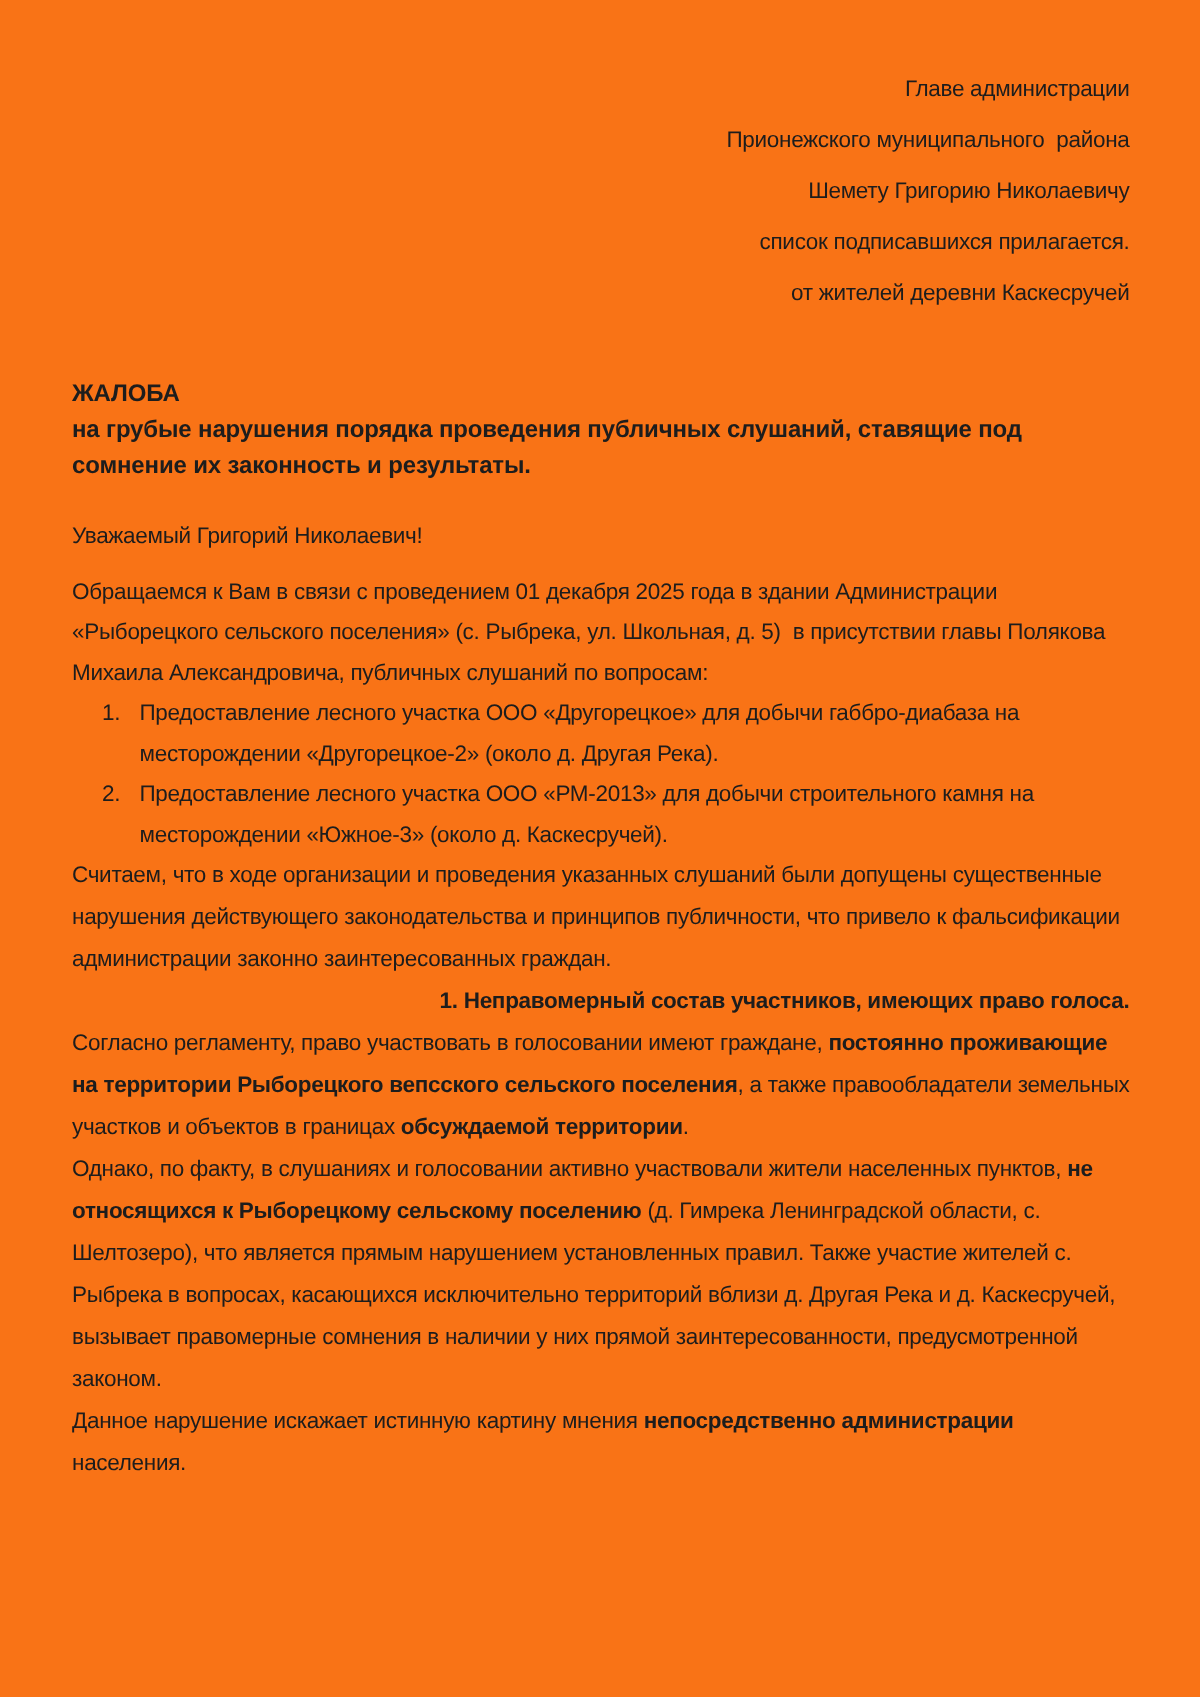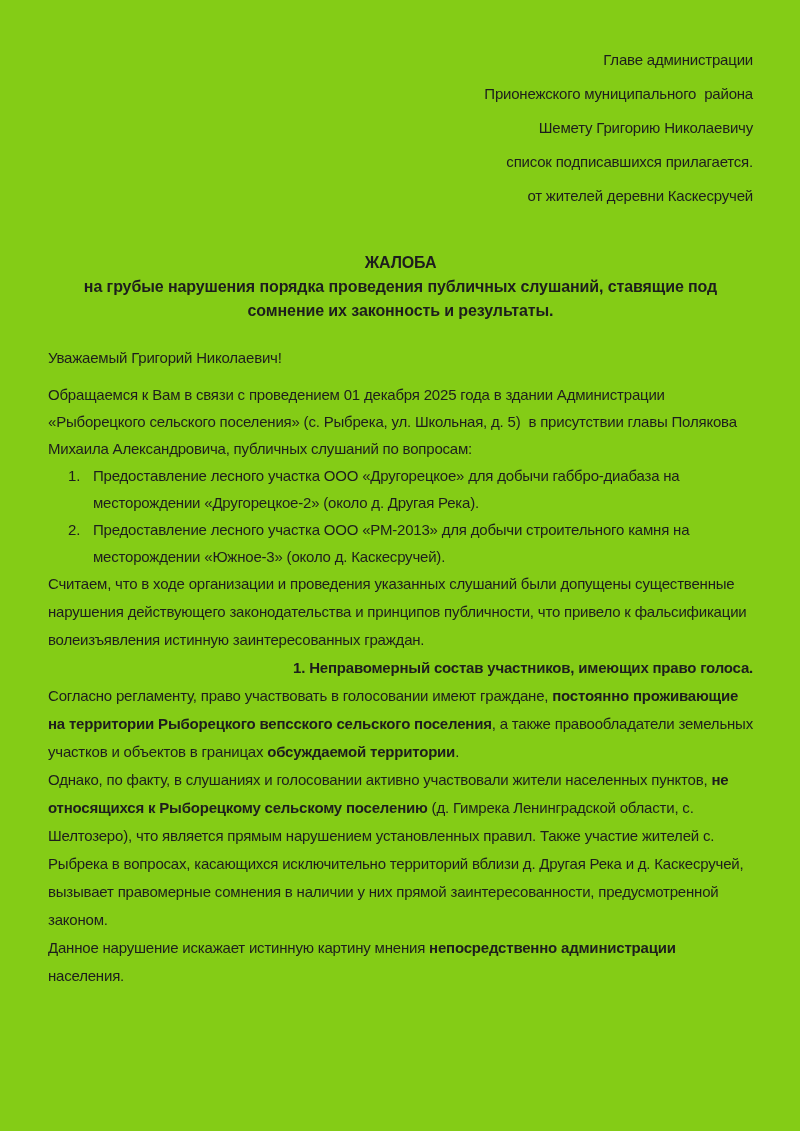--- a/index.html
+++ b/index.html
@@ -2,33 +2,32 @@
 <html lang="ru"><head>
 <meta charset="utf-8">
 <style>
   * { margin: 0; padding: 0; box-sizing: border-box; }
   html, body { background: #ffffff; }
   .page {
     position: relative;
     width: 800px;
     height: 1131px;
     margin: 0 auto;
-    background: #84cc16;
+    background: #f97316;
     padding: 43px 47px 0 48px;
     font-family: "Liberation Sans", "DejaVu Sans", sans-serif;
     font-size: 15px;
     line-height: 27px;
     color: #1d1d1d;
     letter-spacing: -0.2px;
     overflow: hidden;
   }
   .addr-block { text-align: right; line-height: 34px; }
   .doc-title {
     margin-top: 38px;
-    text-align: center;
     font-weight: 700;
     font-size: 16px;
     line-height: 24px;
     letter-spacing: -0.1px;
   }
   .salutation { margin-top: 21px; font-weight: 400; }
   .intro { margin-top: 10px; }
   .hearing-item { position: relative; padding-left: 45px; }
   .hearing-num { position: absolute; left: 20px; top: 0; }
   .assertion { line-height: 28px; }
@@ -63,21 +62,21 @@
     <div class="hearing-item">
       <span class="hearing-num">1.</span>
       <span>Предоставление лесного участка ООО «Другорецкое» для добычи габбро-диабаза на месторождении «Другорецкое-2» (около д. Другая Река).</span>
     </div>
     <div class="hearing-item">
       <span class="hearing-num">2.</span>
       <span>Предоставление лесного участка ООО «РМ-2013» для добычи строительного камня на месторождении «Южное-3» (около д. Каскесручей).</span>
     </div>
   </div>
 
-  <p class="assertion">Считаем, что в ходе организации и проведения указанных слушаний были допущены существенные нарушения действующего законодательства и принципов публичности, что привело к фальсификации волеизъявления истинную заинтересованных граждан.</p>
+  <p class="assertion">Считаем, что в ходе организации и проведения указанных слушаний были допущены существенные нарушения действующего законодательства и принципов публичности, что привело к фальсификации администрации законно заинтересованных граждан.</p>
 
 
   <p class="violation-subheading">1. Неправомерный состав участников, имеющих право голоса.</p>
 
   <p class="vpara"><span>Согласно регламенту, право участвовать в голосовании имеют граждане, </span><span class="b">постоянно проживающие на территории Рыборецкого вепсского сельского поселения</span><span>, а также правообладатели земельных участков и объектов в границах </span><span class="b">обсуждаемой территории</span><span>.</span></p>
   <p class="vpara"><span>Однако, по факту, в слушаниях и голосовании активно участвовали жители населенных пунктов, </span><span class="b">не относящихся к Рыборецкому сельскому поселению</span><span> (д. Гимрека Ленинградской области, с. Шелтозеро), что является прямым нарушением установленных правил. Также участие жителей с. Рыбрека в вопросах, касающихся исключительно территорий вблизи д. Другая Река и д. Каскесручей, вызывает правомерные сомнения в наличии у них прямой заинтересованности, предусмотренной законом.</span></p>
   <p class="vpara"><span>Данное нарушение искажает истинную картину мнения </span><span class="b">непосредственно администрации</span><span> населения.</span></p>
 
 </div>
 

